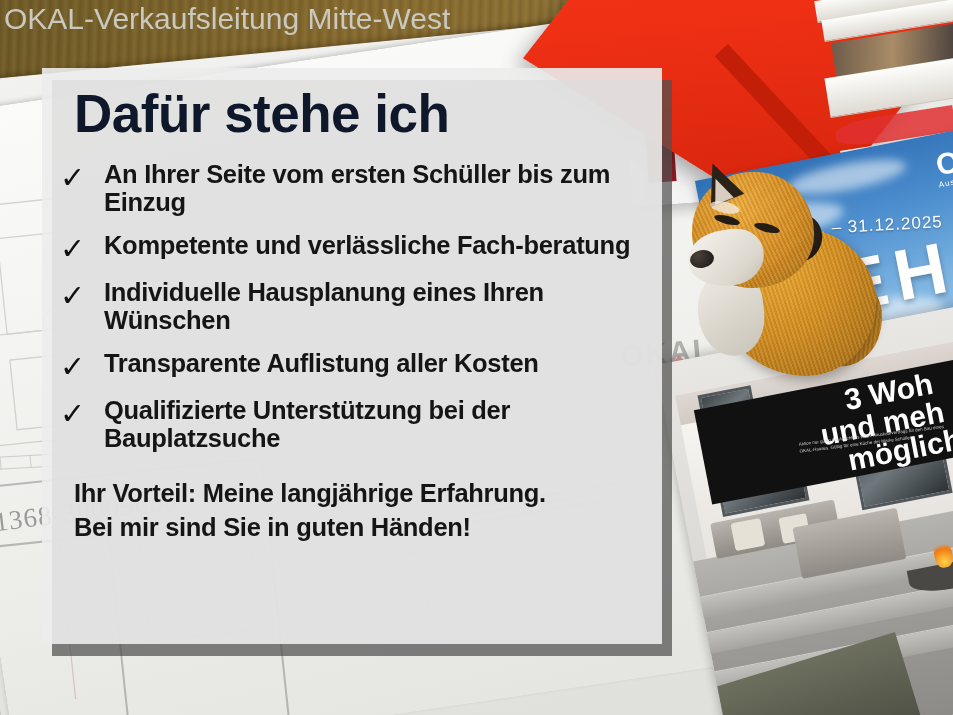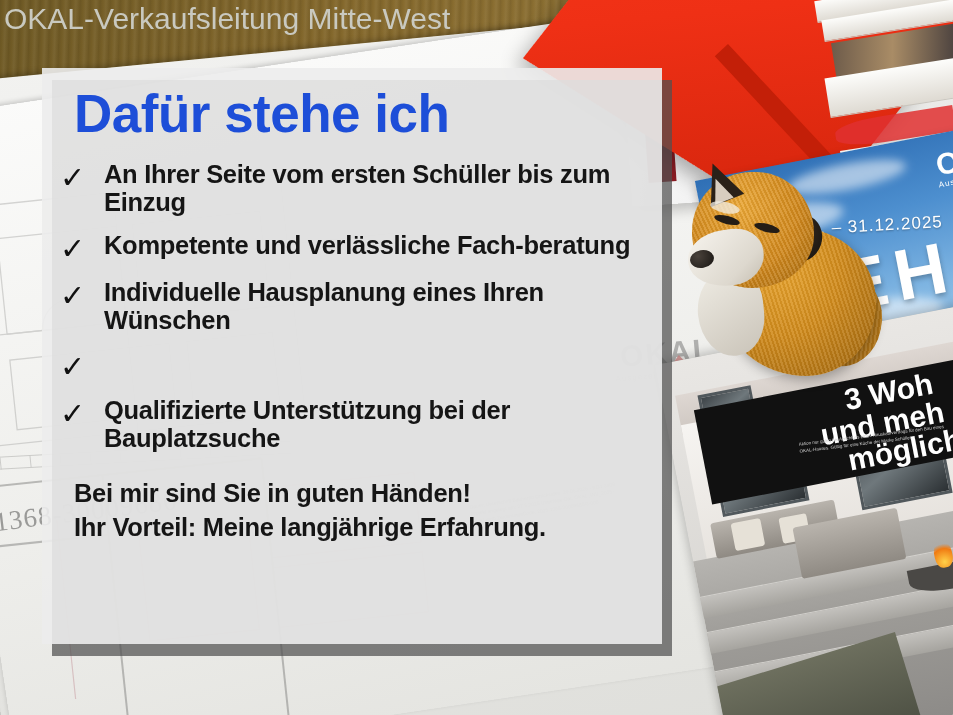--- a/index.html
+++ b/index.html
@@ -357,21 +357,21 @@
   .panel {
     position: absolute; left: 42px; top: 68px;
     width: 620px; height: 576px;
     background: rgba(236,236,236,0.90);
     padding: 14px 24px 0 18px;
   }
 
   .panel-title {
     font-size: 53px;
     font-weight: 700;
-    color: #1d4ed8;
+    color: #0f172a;
     letter-spacing: -0.5px;
     line-height: 1.05;
     margin: 4px 0 18px 14px;
   }
 
   .bullets { list-style: none; }
   .bullet {
     display: flex;
     align-items: flex-start;
     margin-bottom: 14px;
@@ -577,27 +577,28 @@
       <li class="bullet">
         <span class="check">✓</span>
         <span class="bullet-text">Kompetente und verlässliche Fach-beratung</span>
       </li>
       <li class="bullet">
         <span class="check">✓</span>
         <span class="bullet-text">Individuelle Hausplanung eines Ihren Wünschen</span>
       </li>
       <li class="bullet">
         <span class="check">✓</span>
+        <span class="bullet-text">Transparente Auflistung aller Kosten</span>
       </li>
       <li class="bullet">
         <span class="check">✓</span>
         <span class="bullet-text">Qualifizierte Unterstützung bei der Bauplatzsuche</span>
       </li>
     </ul>
 
     <div class="closing">
+      <div>Ihr Vorteil: Meine langjährige Erfahrung.</div>
       <div>Bei mir sind Sie in guten Händen!</div>
-      <div>Ihr Vorteil: Meine langjährige Erfahrung.</div>
     </div>
 
   </div>
 
 </div>
 
 </body></html>

